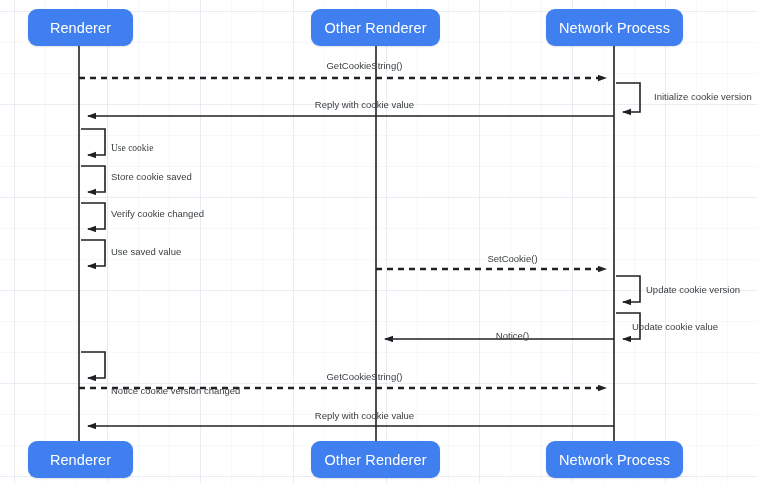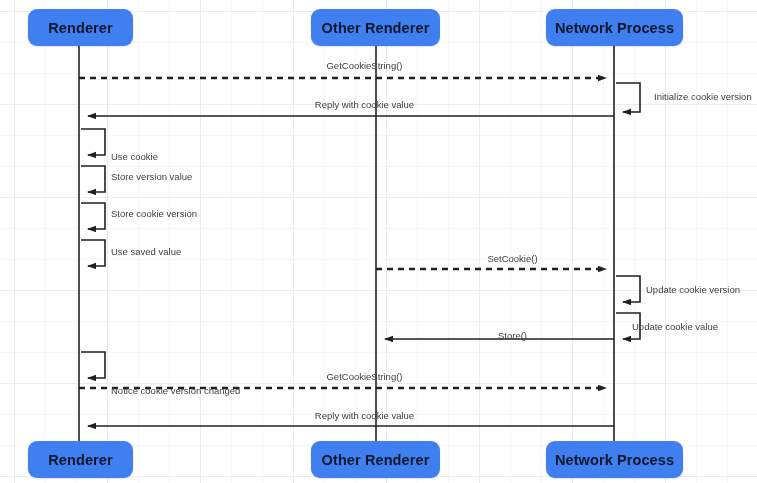--- a/index.html
+++ b/index.html
@@ -29,27 +29,27 @@
   }
   #svg-layer {
     position: absolute;
     top: 0; left: 0;
     width: 757px;
     height: 483px;
   }
   .actor-box {
     position: absolute;
     background: #3f7ff0;
-    color: #0f172a;
+    color: #ffffff;
     border-radius: 9px;
     display: flex;
     align-items: center;
     justify-content: center;
     font-family: "Liberation Sans", sans-serif;
-    font-weight: bold;
+    font-weight: normal;
     font-size: 14.5px;
     letter-spacing: 0.1px;
     box-shadow: 0 1px 2px rgba(0,0,0,0.12);
     white-space: nowrap;
     z-index: 3;
   }
   .msg-label {
     position: absolute;
     font-family: "Liberation Sans", sans-serif;
     font-size: 9.5px;
@@ -136,35 +136,35 @@
   <div class="actor-box" style="left:546px; top:441px; width:137px; height:37px;">
     <span>Network Process</span>
   </div>
 
   <div class="msg-label center" style="left:345px; top:61px;">GetCookieString()</div>
 
   <div class="msg-label" style="left:646px; top:92px;margin-left:8px;">Initialize cookie version</div>
 
   <div class="msg-label center" style="left:345px; top:100px;">Reply with cookie value</div>
 
-  <div class="msg-label" style="left:111px; top:152px;">Use cookie</div>
+  <div class="msg-label" style="left:111px; top:144px;font-family:Liberation Serif, serif;">Use cookie</div>
 
-  <div class="msg-label" style="left:111px; top:172px;">Store version value</div>
+  <div class="msg-label" style="left:111px; top:172px;">Store cookie saved</div>
 
-  <div class="msg-label" style="left:111px; top:209px;">Store cookie version</div>
+  <div class="msg-label" style="left:111px; top:209px;">Verify cookie changed</div>
 
   <div class="msg-label" style="left:111px; top:247px;">Use saved value</div>
 
   <div class="msg-label center" style="left:493px; top:254px;">SetCookie()</div>
 
   <div class="msg-label" style="left:646px; top:285px;">Update cookie version</div>
 
   <div class="msg-label" style="left:632px; top:322px;">Update cookie value</div>
 
-  <div class="msg-label center" style="left:493px; top:331px;">Store()</div>
+  <div class="msg-label center" style="left:493px; top:331px;">Notice()</div>
 
   <div class="msg-label" style="left:111px; top:359px;margin-top:27px;">Notice cookie version changed</div>
 
   <div class="msg-label center" style="left:345px; top:372px;">GetCookieString()</div>
 
   <div class="msg-label center" style="left:345px; top:411px;">Reply with cookie value</div>
 
 </div>
 
 </body></html>

